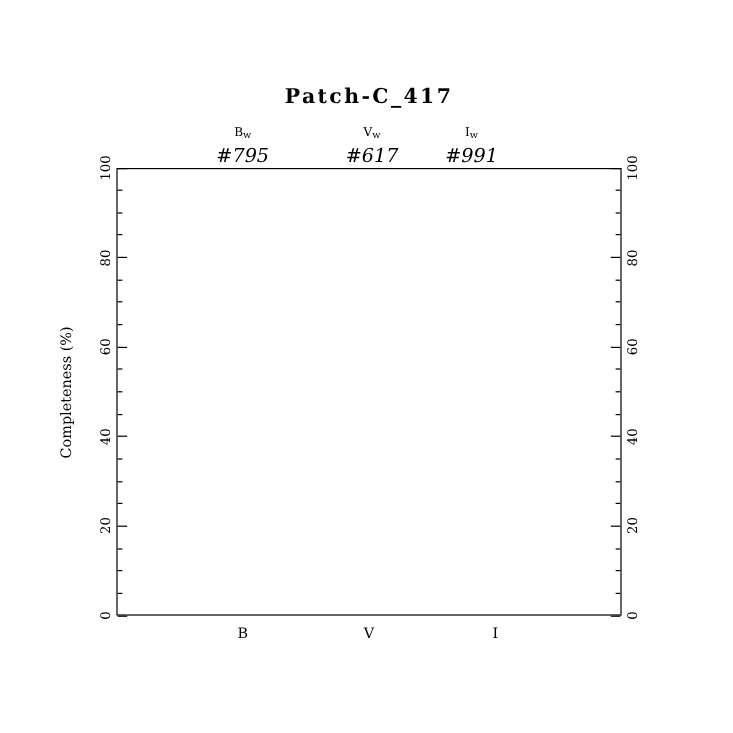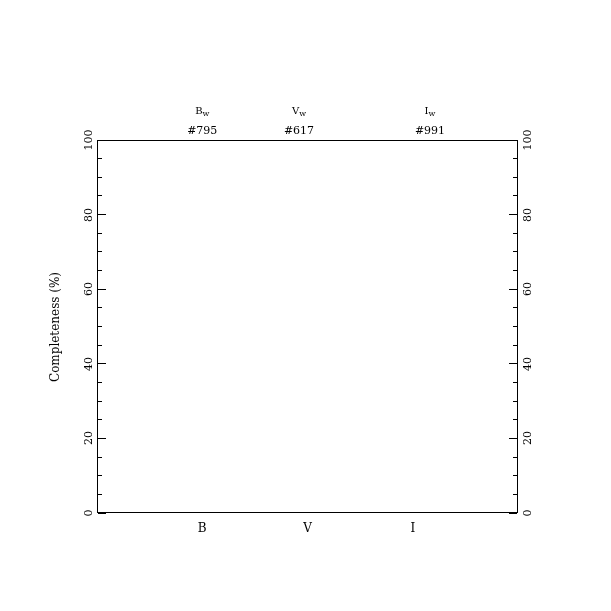--- a/index.html
+++ b/index.html
@@ -54,26 +54,27 @@
   }
   .hdr-col {
     position: absolute;
     top: 105px;
     transform: translateX(-50%);
     text-align: center;
     white-space: nowrap;
   }
   .hdr-line1 { font-size: 10px; line-height: 12px; }
   .hdr-sub   { font-size: 8px; vertical-align: -2px; }
-  .hdr-id    { font-size: 11px; line-height: 13px; margin-top: 4px; }
+  .hdr-id    { font-size: 16px; line-height: 13px; margin-top: 4px; font-style: italic; }
 </style>
 </head>
 <body>
 
 <div class="figure">
+  <div class="chart-title">Patch-C_417</div>
 
   <div class="y-axis-title">Completeness (%)</div>
 
   <div class="plot-box"></div>
 
 <div class="ytick" style="top: 512.5px; width: 8px; left: 98px;"></div>
     <div class="ytick" style="top: 512.5px; width: 8px; left: 509px;"></div>
     <div class="ytick" style="top: 493.85px; width: 4px; left: 98px;"></div>
     <div class="ytick" style="top: 493.85px; width: 4px; left: 513px;"></div>
     <div class="ytick" style="top: 475.2px; width: 4px; left: 98px;"></div>
@@ -123,24 +124,24 @@
     <div class="ytick-label" style="left: 88px; top: 289.2px;">60</div>
     <div class="ytick-label" style="left: 527px; top: 289.2px;">60</div>
     <div class="ytick-label" style="left: 88px; top: 214.6px;">80</div>
     <div class="ytick-label" style="left: 527px; top: 214.6px;">80</div>
     <div class="ytick-label" style="left: 88px; top: 140px;">100</div>
     <div class="ytick-label" style="left: 527px; top: 140px;">100</div>
     <div class="hdr-col" style="left: 202.25px;">
       <div class="hdr-line1"><span>B</span><span class="hdr-sub">w</span></div>
       <div class="hdr-id">#795</div>
     </div>
-    <div class="hdr-col" style="left: 299px;">
+    <div class="hdr-col" style="left: 310px;">
       <div class="hdr-line1"><span>V</span><span class="hdr-sub">w</span></div>
       <div class="hdr-id">#617</div>
     </div>
-    <div class="hdr-col" style="left: 430px;">
+    <div class="hdr-col" style="left: 393px;">
       <div class="hdr-line1"><span>I</span><span class="hdr-sub">w</span></div>
       <div class="hdr-id">#991</div>
     </div>
     <div class="xcat-label" style="left: 202.25px; top: 528px;">B</div>
     <div class="xcat-label" style="left: 307.5px; top: 528px;">V</div>
     <div class="xcat-label" style="left: 412.75px; top: 528px;">I</div>
   </div>
 
 </body></html>

